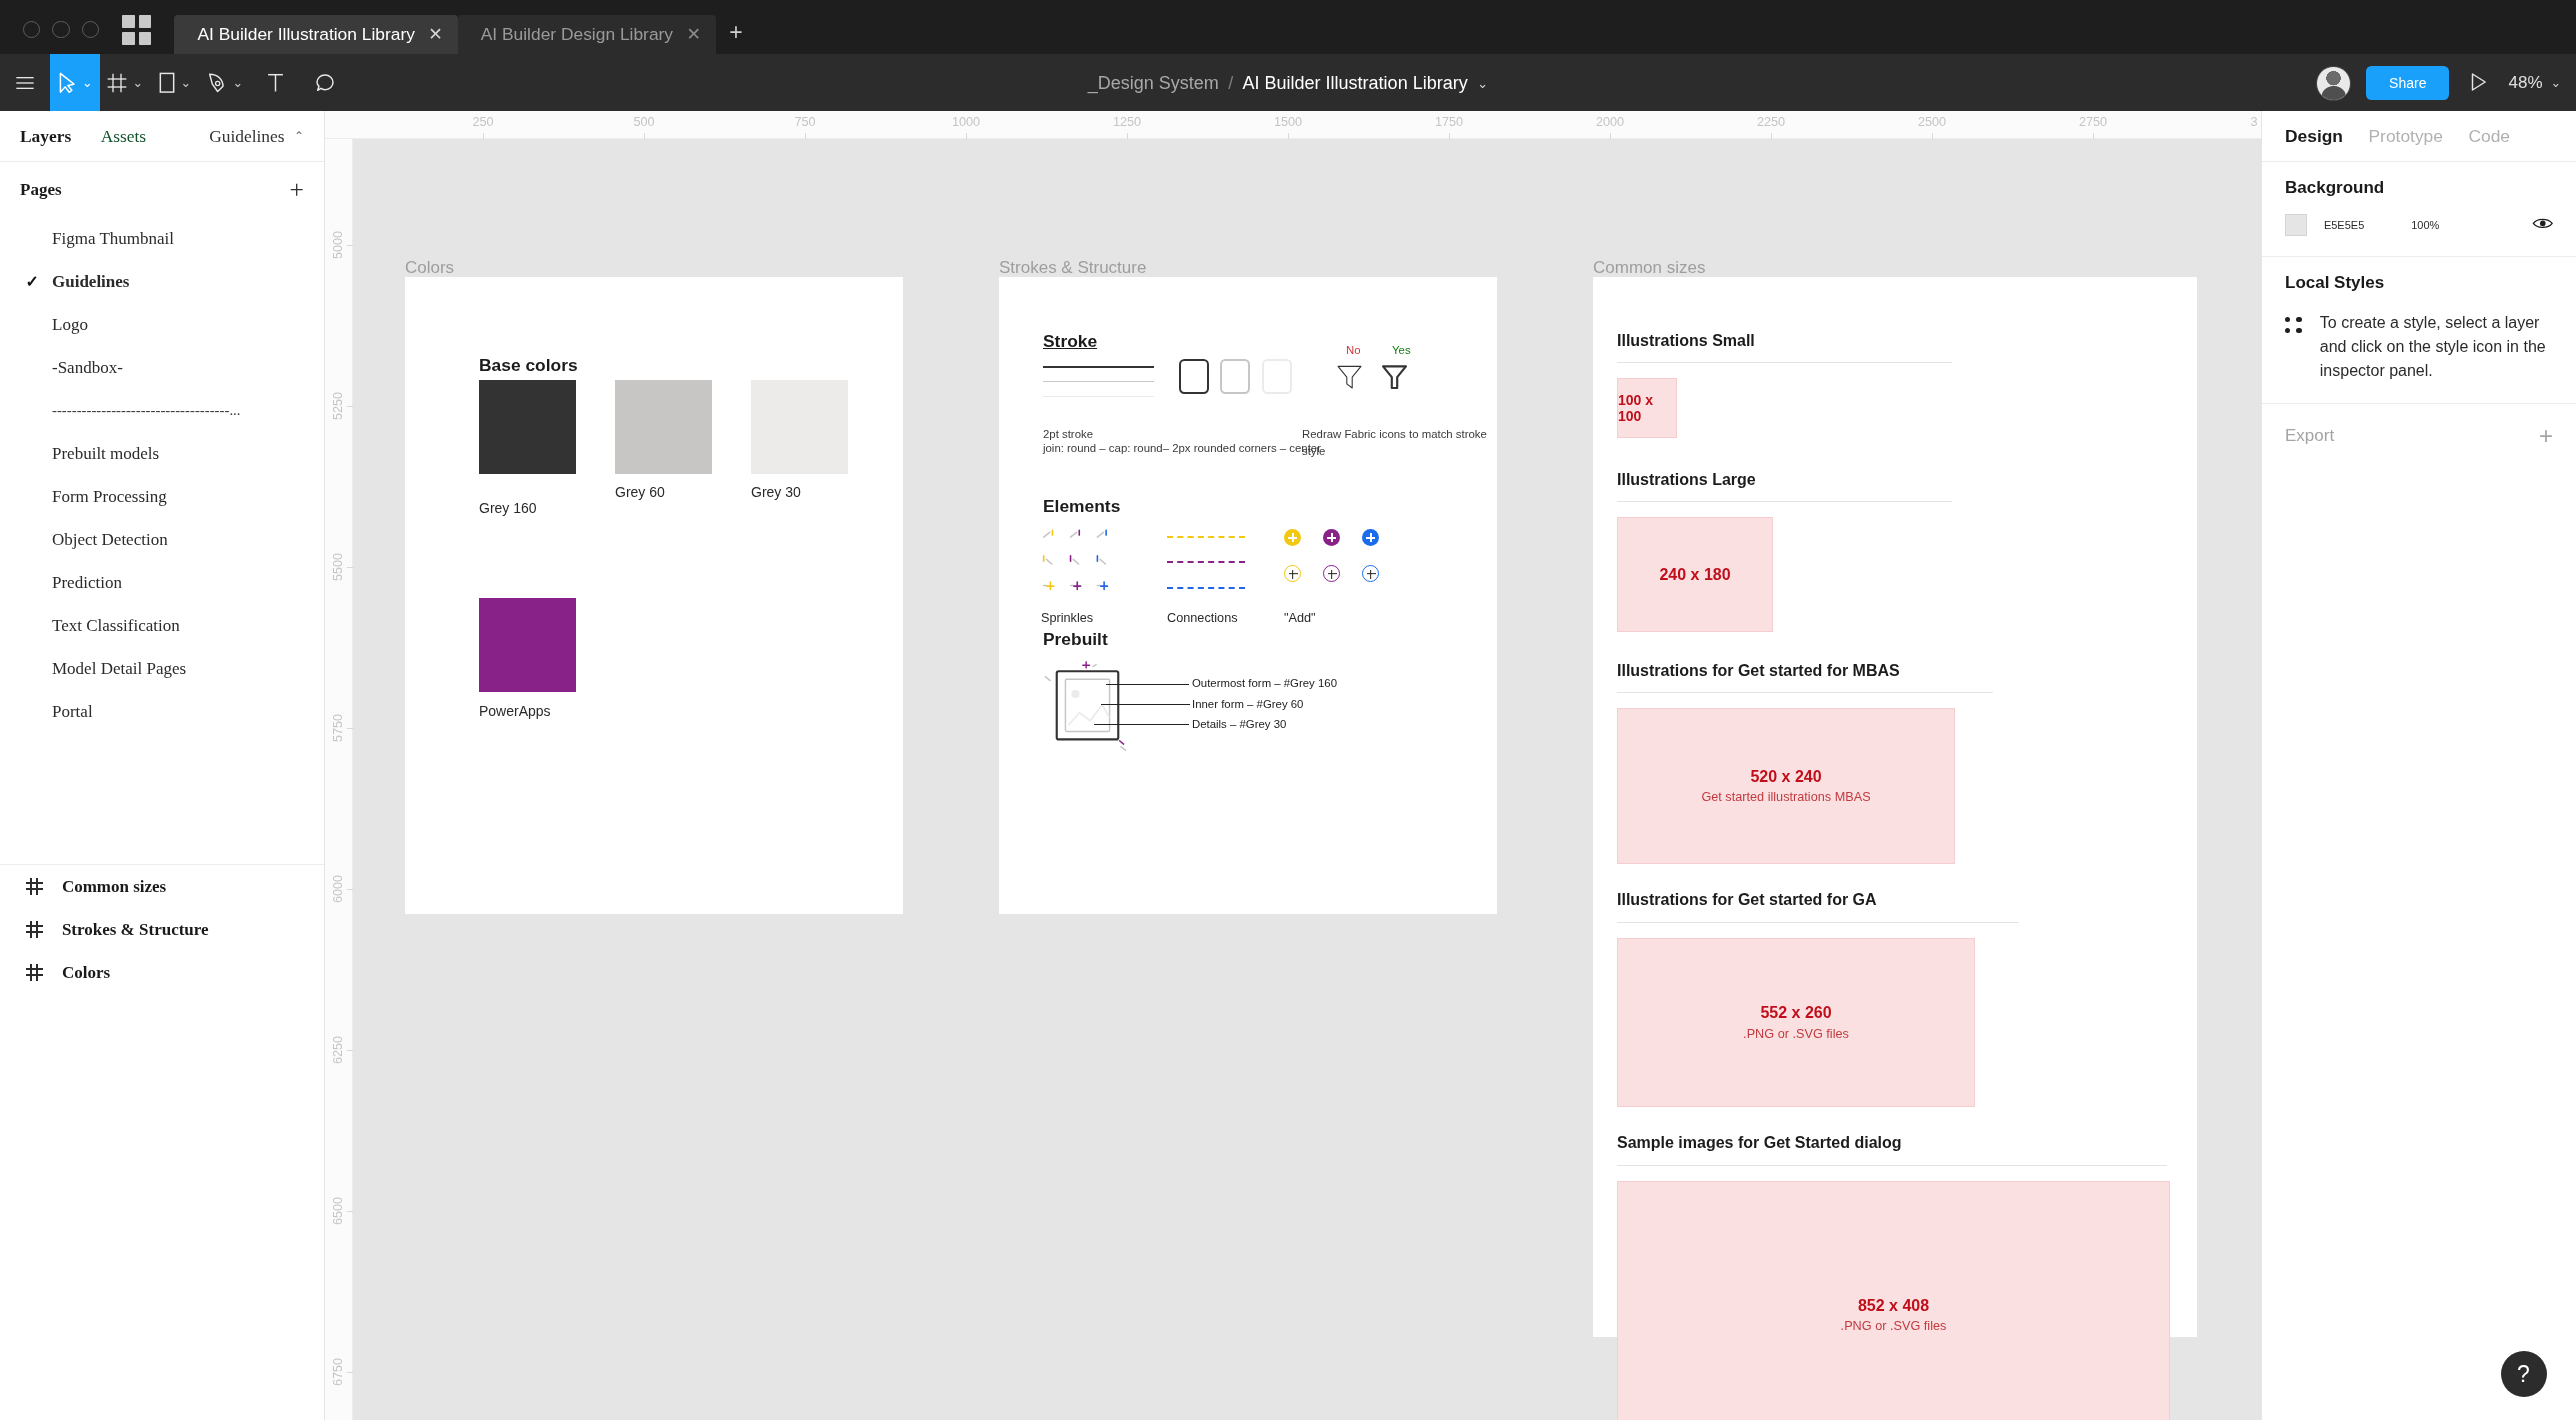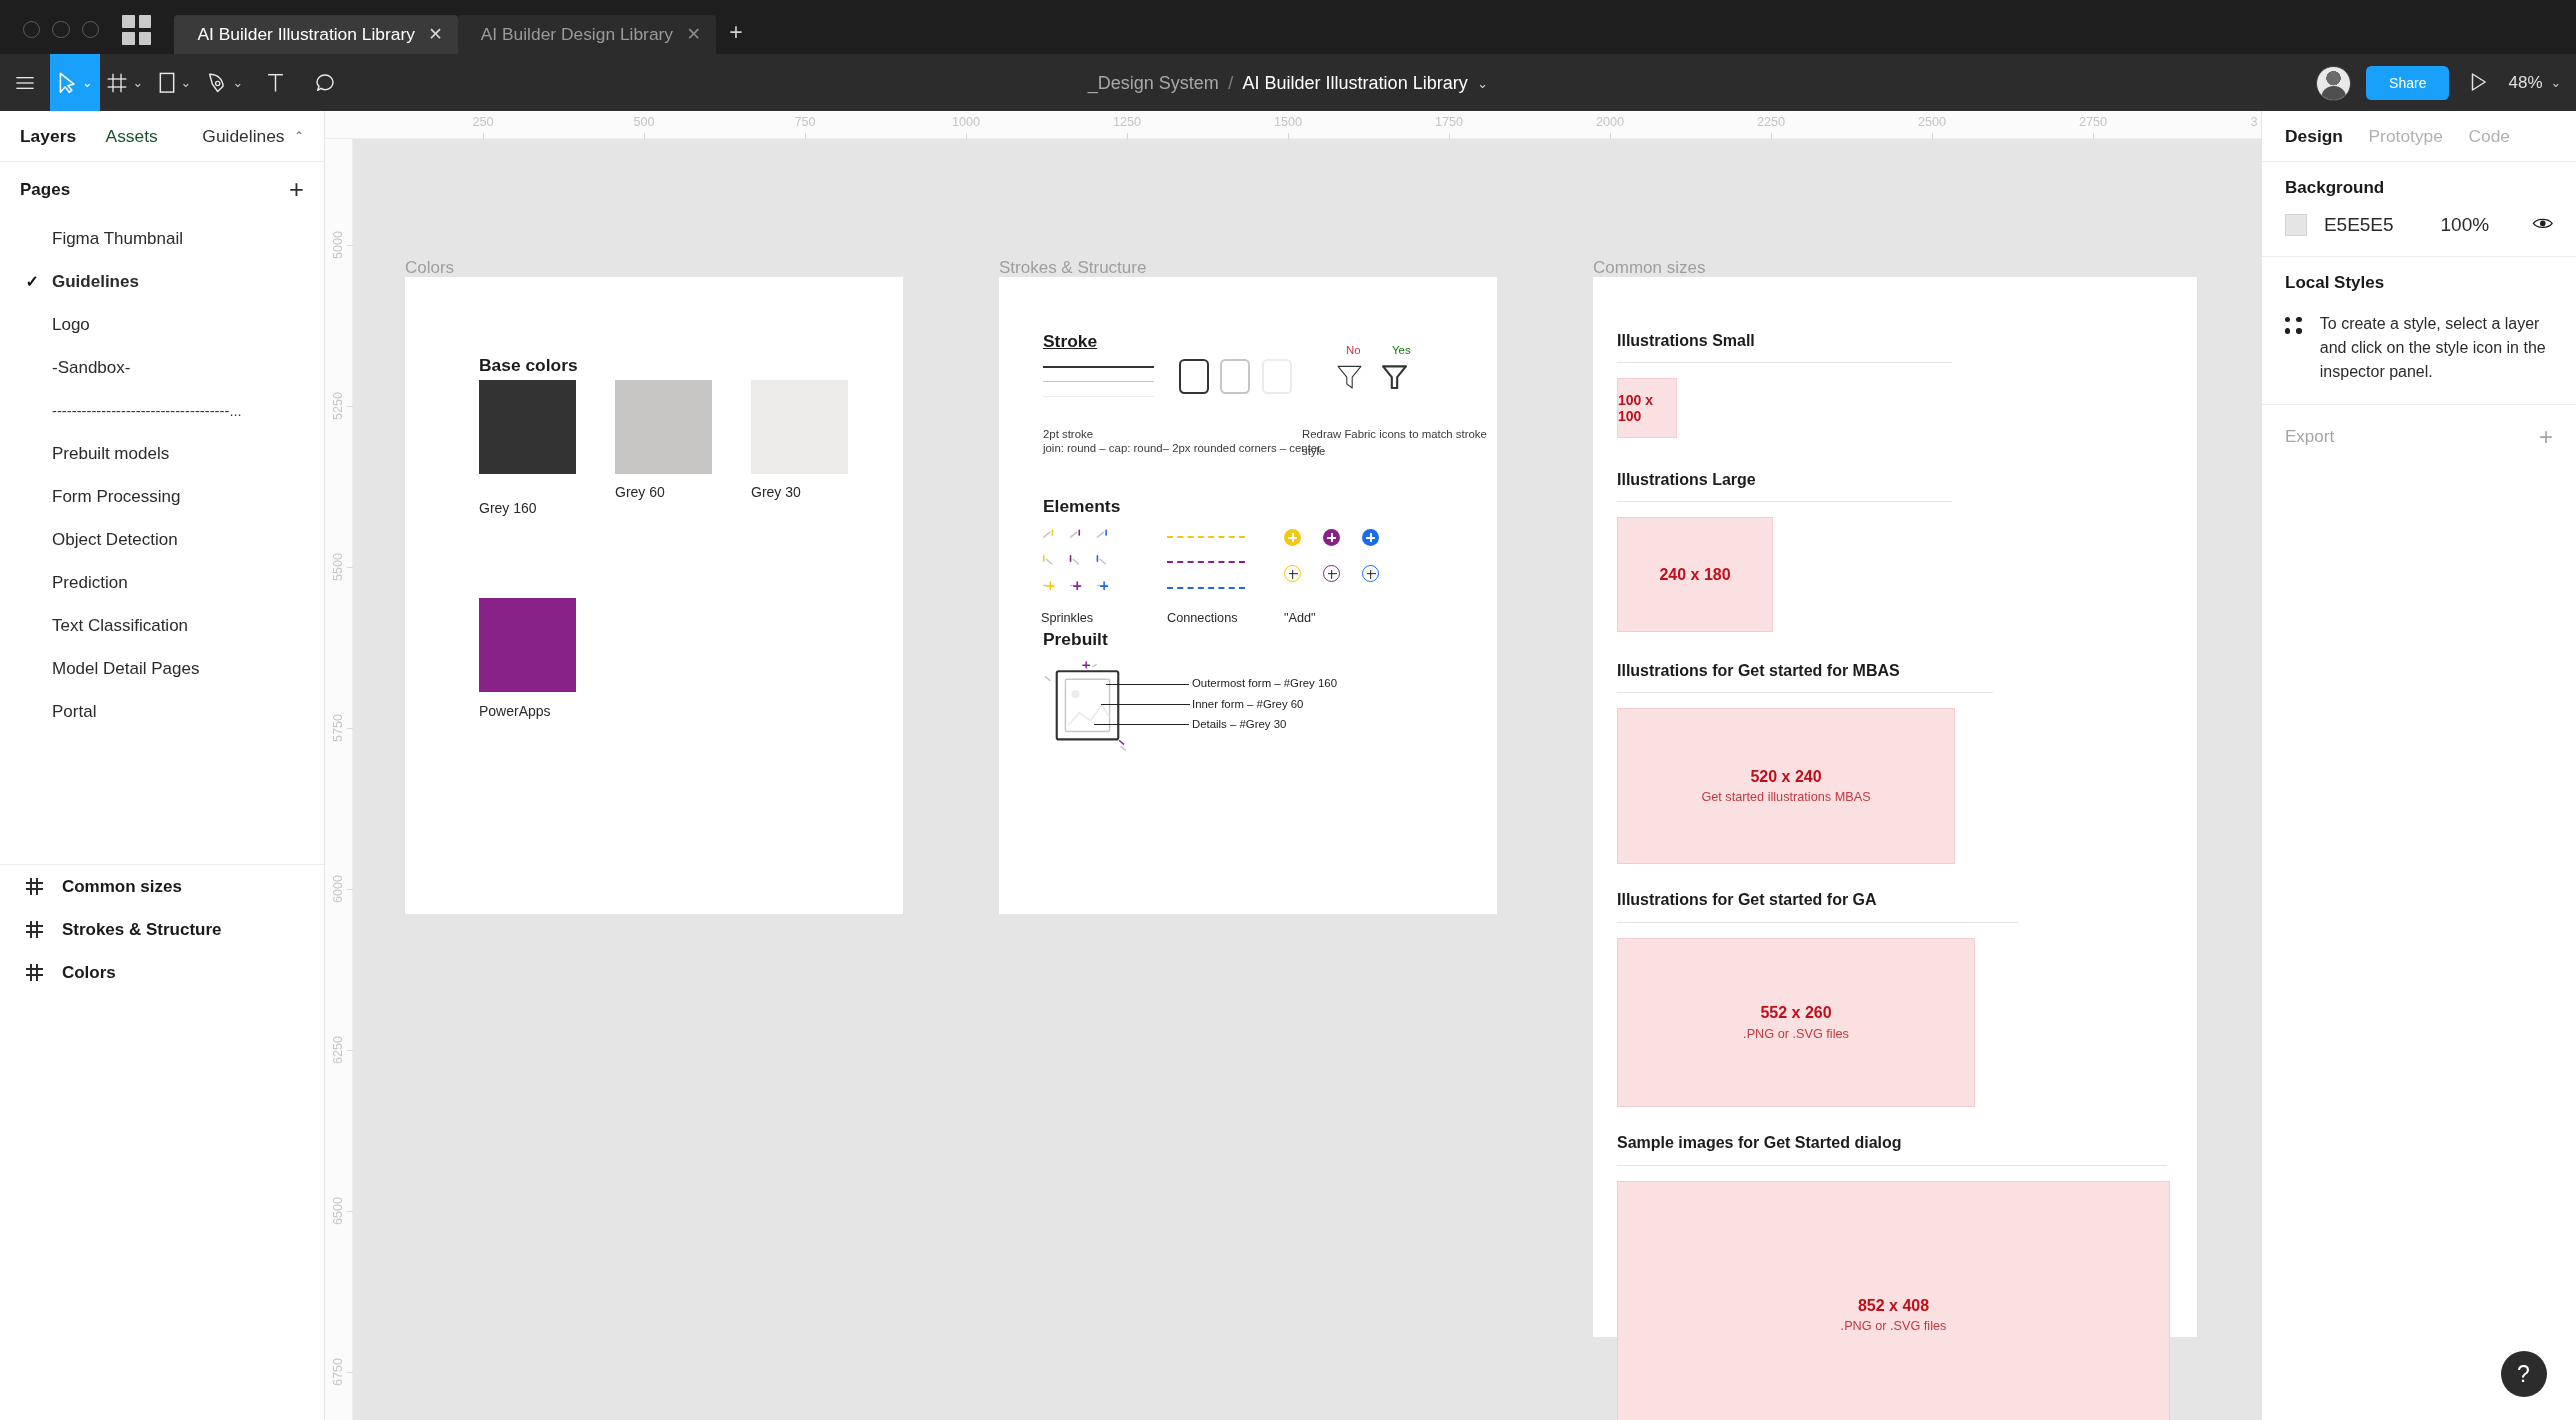--- a/index.html
+++ b/index.html
@@ -77,21 +77,21 @@
   .share-btn {
     background: #18a0fb; color: #fff; font-size: 14px;
     padding: 9.4px 23px; border-radius: 5.4px; border: none;
   }
   .play-btn { padding: 0 17.4px 0 20px; color: #e4e4e4; }
   .zoom-ctl { display: flex; align-items: center; gap: 8px; color: #e0e0e0; font-size: 17px; padding-left: 2.7px; }
 
   
   .left {
     position: absolute; left: 0; top: 111px; width: 325px; height: 1309px;
-    background: #ffffff; border-right: 0.7px solid #e5e5e5;
+    background: #ffffff; border-right: 0.7px solid #e5e5e5; font-family: Liberation Serif, serif;
   }
   .left-tabs {
     height: 51px; display: flex; align-items: center;
     border-bottom: 0.7px solid #ececec; padding: 0 20px;
   }
   .lt { font-size: 17.4px; margin-right: 29.5px; }
   .lt.active { color: #1a1a1a; font-weight: bold; }
   .lt.inactive { color: #14532d; }
   .lt-right {
     margin-left: auto; display: flex; align-items: center; gap: 9.4px;
@@ -133,21 +133,21 @@
   }
   .right-tabs {
     height: 51px; display: flex; align-items: center; padding: 0 23px;
     border-bottom: 0.7px solid #ececec;
   }
   .rt { font-size: 17.4px; margin-right: 25.5px; }
   .rt.active { color: #1a1a1a; font-weight: bold; }
   .rt.inactive { color: #b1b1b1; }
   .sect { border-bottom: 0.7px solid #ececec; padding: 16px 23px 20px 23px; }
   .sect-title { font-size: 17px; font-weight: bold; color: #1a1a1a; margin-bottom: 16px; }
-  .bg-row { display: flex; align-items: center; gap: 17.4px; font-size: 19px; color: #2b2b2b; }
+  .bg-row { display: flex; align-items: center; gap: 17.4px; font-size: 11px; color: #2b2b2b; }
   .swatch { width: 21.5px; height: 21.5px; background: #e5e5e5; border: 0.7px solid #d4d4d4; }
   .bg-pct { margin-left: 29.5px; }
   .eye { margin-left: auto; }
   .ls-row { display: flex; gap: 17.4px; align-items: flex-start; padding-top: 2.7px; }
   .dots4 {
     width: 17.4px; height: 17.4px; flex: 0 0 17.4px; margin-top: 5.4px;
     display: grid; grid-template-columns: 1fr 1fr; grid-template-rows: 1fr 1fr; gap: 5.4px;
   }
   .dots4 i { width: 5.4px; height: 5.4px; border-radius: 50%; background: #1f1f1f; }
   .ls-text { font-size: 16px; line-height: 1.5; color: #2b2b2b; }

